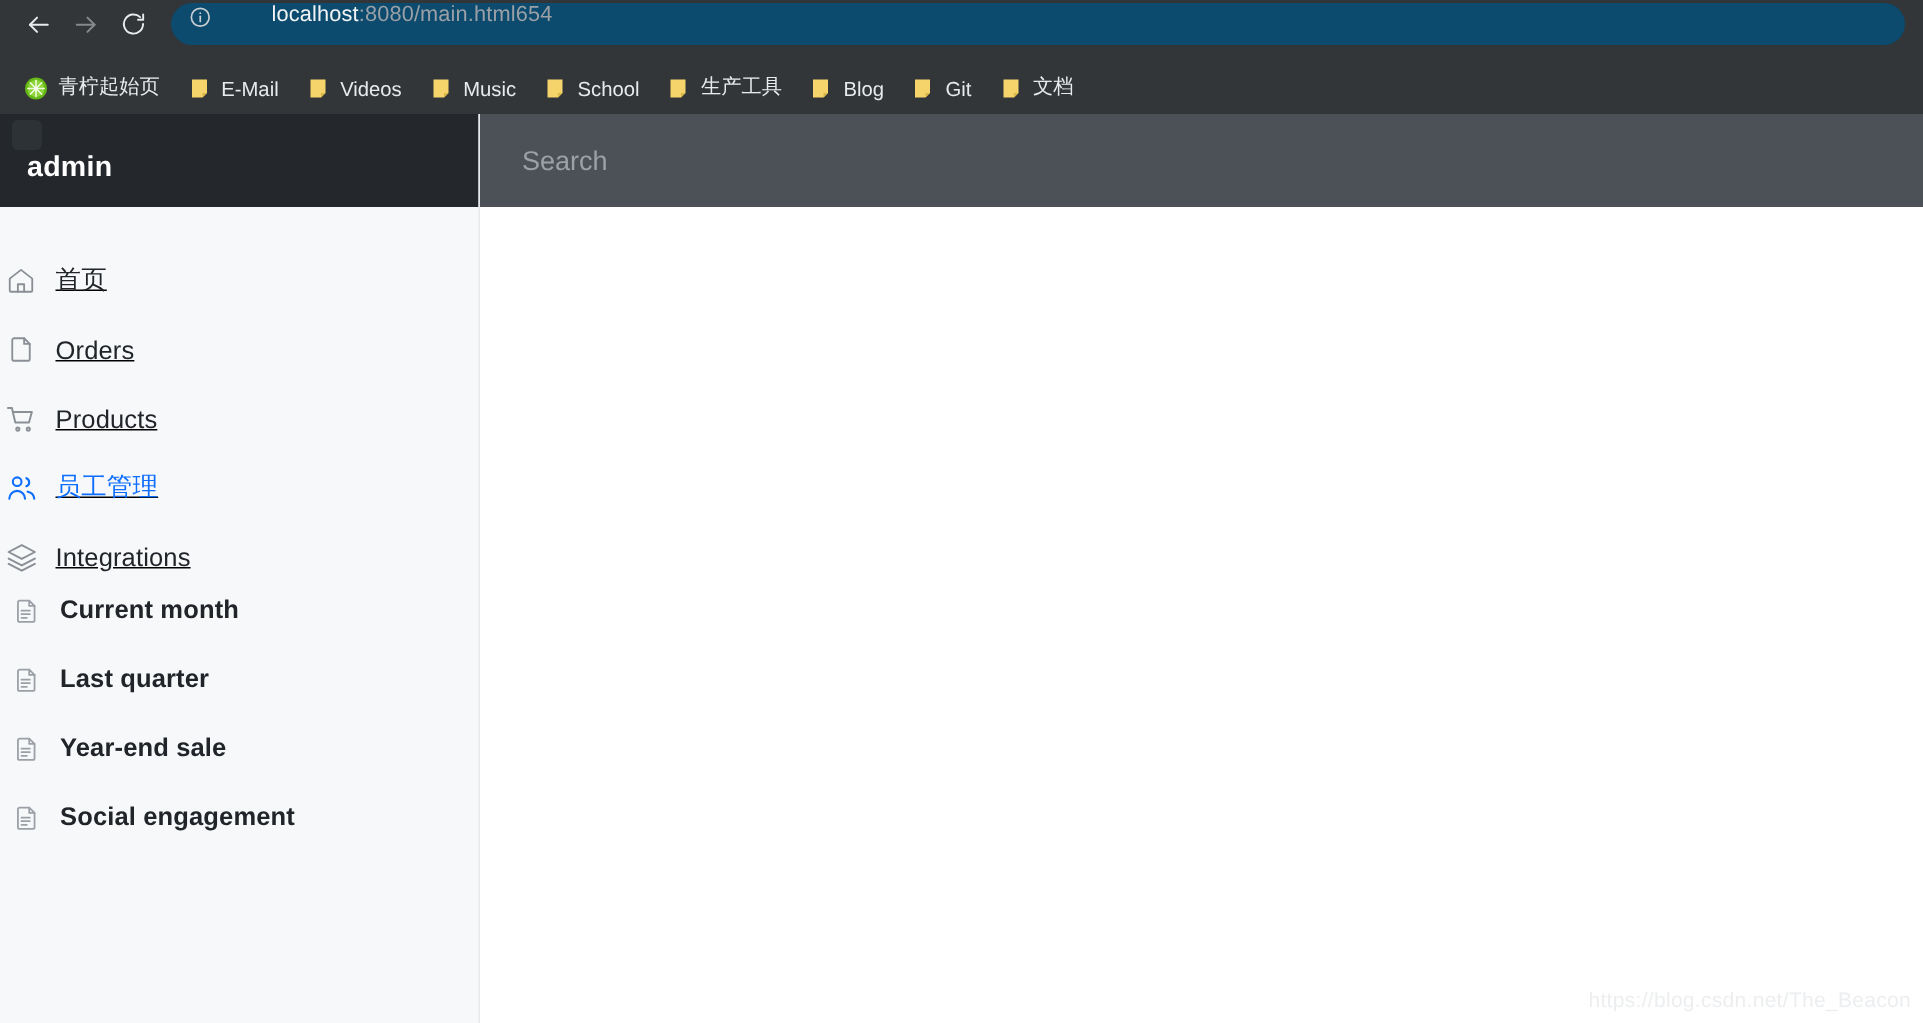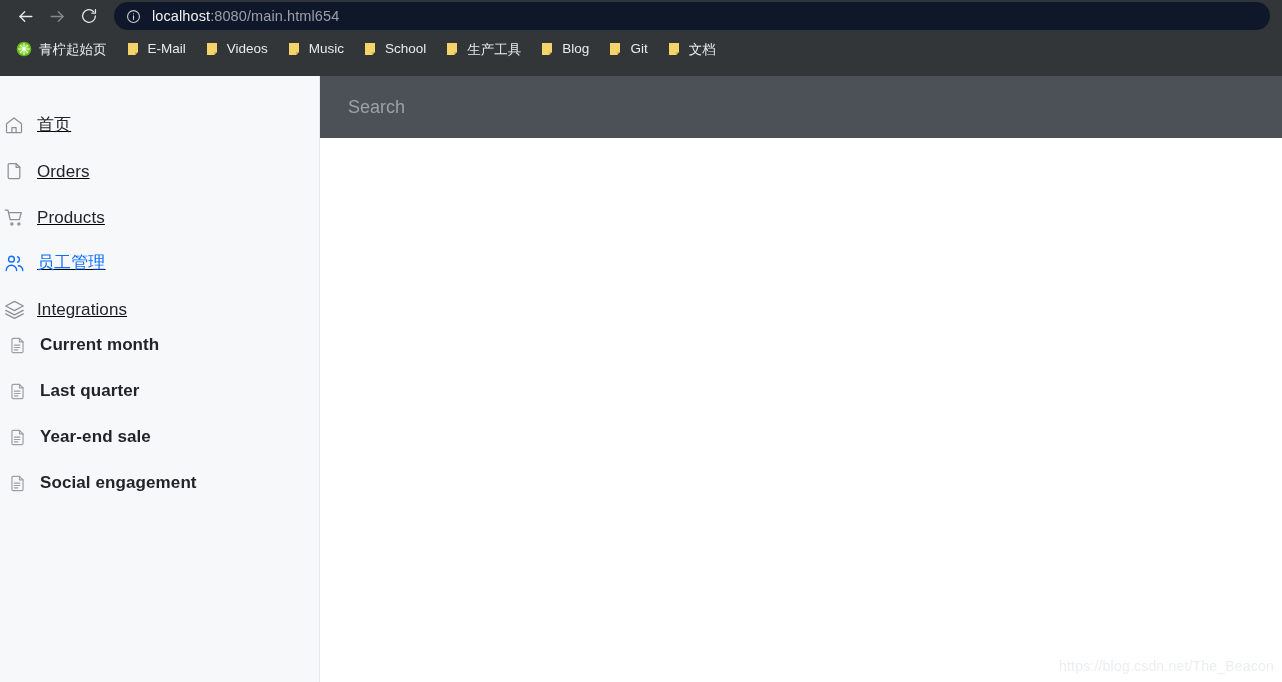--- a/index.html
+++ b/index.html
@@ -28,28 +28,29 @@
   .nav-btn {
     width: 30px; height: 28px;
     display: flex; align-items: center; justify-content: center;
     flex: 0 0 auto;
     margin-right: 2px;
   }
   .nav-btn svg { display: block; }
   .omnibox {
     flex: 1 1 auto;
     height: 28px;
-    background: #0f172a;
+    background: #0c4a6e;
     border-radius: 14px;
     display: flex;
-    align-items: center;
+    align-items: flex-start;
     padding: 0 10px;
     margin-left: 8px;
     margin-right: 12px;
     overflow: hidden;
+    gap: 29px;
   }
   .site-info-icon {
     width: 18px; height: 18px;
     flex: 0 0 auto;
     margin-right: 10px;
     display: flex; align-items: center; justify-content: center;
   }
   .url-text {
     font-size: 14.5px;
     color: #9aa0a6;
@@ -61,21 +62,21 @@
 
   .bookmark-bar {
     height: 44px;
     display: flex;
     align-items: center;
     padding-left: 8px;
     background: #323639;
   }
   .bm {
     display: flex;
-    align-items: flex-start;
+    align-items: flex-end;
     height: 26px;
     padding: 0 8px;
     border-radius: 4px;
     margin-right: 2px;
     flex: 0 0 auto;
   }
   .bm-label {
     font-size: 13.5px;
     color: #e8eaed;
     white-space: nowrap;
@@ -378,20 +379,24 @@
       <span class="bm-label">文档</span>
     </div>
 
   </div>
 </div>
 
 <div class="app">
 
   <aside class="sidebar">
 
+    <div class="sidebar-header">
+      <span class="brand-logo"></span>
+      <span class="brand-name">admin</span>
+    </div>
 
     <nav class="nav">
 
       <div class="nav-item">
         <span class="ico">
           <svg width="20" height="20" viewBox="0 0 24 24" fill="none" stroke="#8b9097" stroke-width="1.5" stroke-linecap="round" stroke-linejoin="round">
             <path d="M3 10.5 L12 3.5 L21 10.5 V20 a1 1 0 0 1 -1 1 H4 a1 1 0 0 1 -1 -1 Z"></path>
             <path d="M9.5 21 v-6 h5 v6"></path>
           </svg>
         </span>

